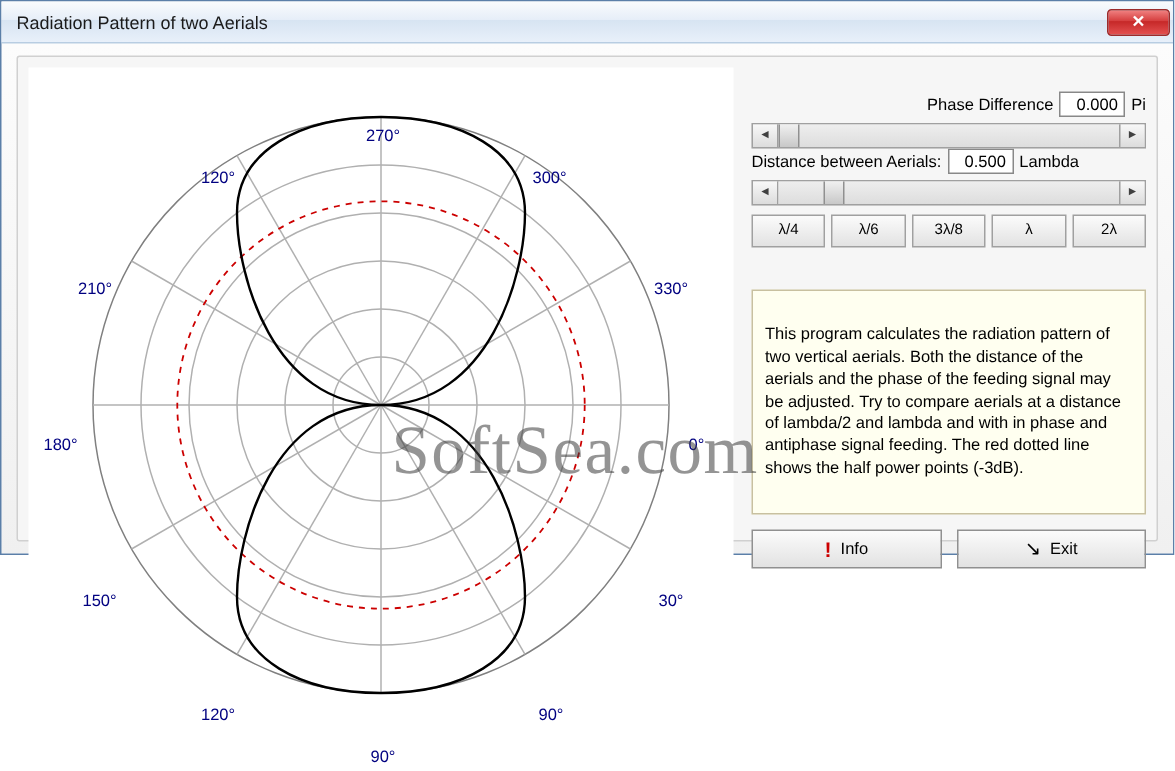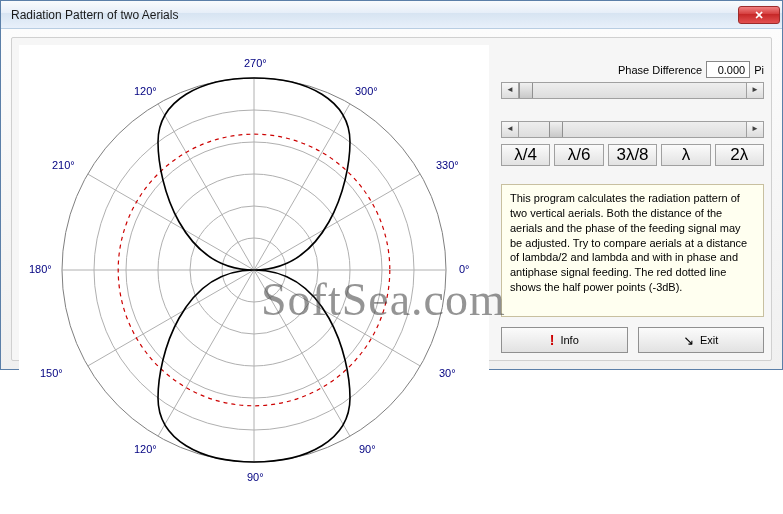--- a/index.html
+++ b/index.html
@@ -120,28 +120,28 @@
   .phaselabels { display: flex; justify-content: space-between; margin-top: 3px; }
   .presetrow { display: flex; margin-top: 6px; gap: 0; }
   .preset {
     flex: 1;
     height: 22px;
     border: 1px solid #a0a0a0;
     background: linear-gradient(to bottom,#fbfbfb,#e2e2e2);
     text-align: center;
     line-height: 20px;
     cursor: pointer;
-    font-size: 17px;
+    font-size: 10px;
   }
   .preset + .preset { margin-left: 4px; }
   .infobox {
-    margin-top: 18px;
+    margin-top: 28px;
     border: 1px solid #c8c0a0;
     background: #fffff0;
-    padding: 6px 8px;
+    padding: 22px 8px;
     font-size: 11px;
     line-height: 1.35;
     flex: 1;
     color: #000;
   }
   .bottombtns {
     display: flex;
     gap: 10px;
     margin-top: 10px;
   }
@@ -154,20 +154,21 @@
     align-items: center;
     justify-content: center;
     gap: 6px;
     cursor: pointer;
   }
   .btn .excl { color: #c00; font-weight: bold; font-size: 14px; }
   .anglelabel {
     position: absolute;
     color: #000080;
     font-size: 11px;
+    margin-top: 28px;
   }
   .watermark {
     position: absolute;
     left: 260px; top: 230px;
     font-family: "Times New Roman", serif;
     font-size: 46px;
     color: rgba(60,60,60,0.55);
     pointer-events: none;
     z-index: 50;
     letter-spacing: 1px;
@@ -229,21 +230,21 @@
           </g>
         </svg>
         
         <div class="anglelabel" style="left:440px;top:218px">0°</div>
         <div class="anglelabel" style="left:417px;top:114px">330°</div>
         <div class="anglelabel" style="left:336px;top:40px">300°</div>
         <div class="anglelabel" style="left:225px;top:12px">270°</div>
         <div class="anglelabel" style="left:115px;top:40px">120°</div>
         <div class="anglelabel" style="left:33px; top:114px">210°</div>
         <div class="anglelabel" style="left:10px; top:218px">180°</div>
-        <div class="anglelabel" style="left:21px; top:322px">150°</div>
+        <div class="anglelabel" style="left:36px; top:322px">150°</div>
         <div class="anglelabel" style="left:115px;top:398px">120°</div>
         <div class="anglelabel" style="left:228px;top:426px">90°</div>
         <div class="anglelabel" style="left:340px;top:398px">90°</div>
         <div class="anglelabel" style="left:420px;top:322px">30°</div>
       </div>
 
       <div class="controls">
 
         <div class="row" style="justify-content:flex-end;margin-top:16px">
           <span class="lbl">Phase Difference</span>
@@ -253,20 +254,25 @@
         <div class="scrollbar">
           <div class="sb-btn">◄</div>
           <div class="sb-track">
             <div class="sb-thumb" style="left:0;width:14px"></div>
           </div>
           <div class="sb-btn right">►</div>
         </div>
 
         <div style="height:18px"></div>
 
+        <div class="row">
+          <span class="lbl">Distance between Aerials:</span>
+          <span class="valbox">0.500</span>
+          <span class="lbl">Lambda</span>
+        </div>
         <div class="scrollbar">
           <div class="sb-btn">◄</div>
           <div class="sb-track">
             <div class="sb-thumb" style="left:13%;width:14px"></div>
           </div>
           <div class="sb-btn right">►</div>
         </div>
 
         <div class="presetrow">
           <div class="preset">λ/4</div>

